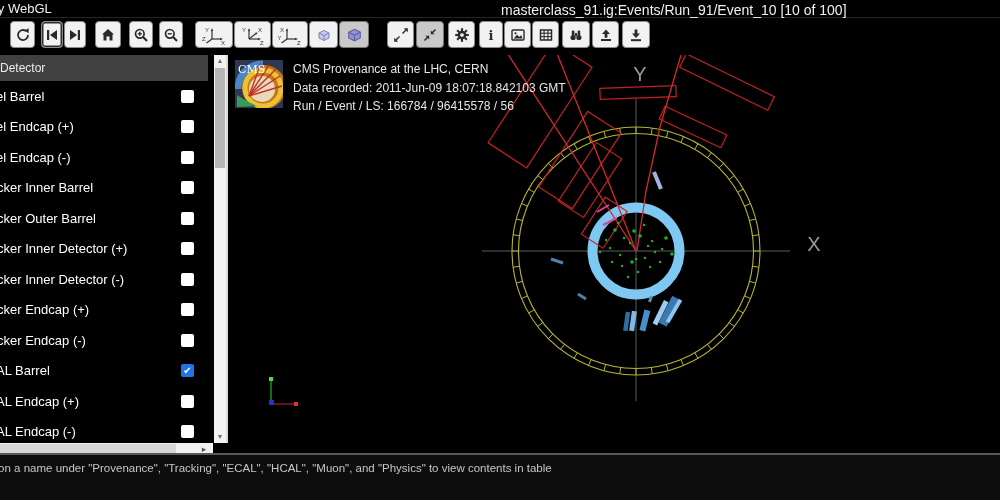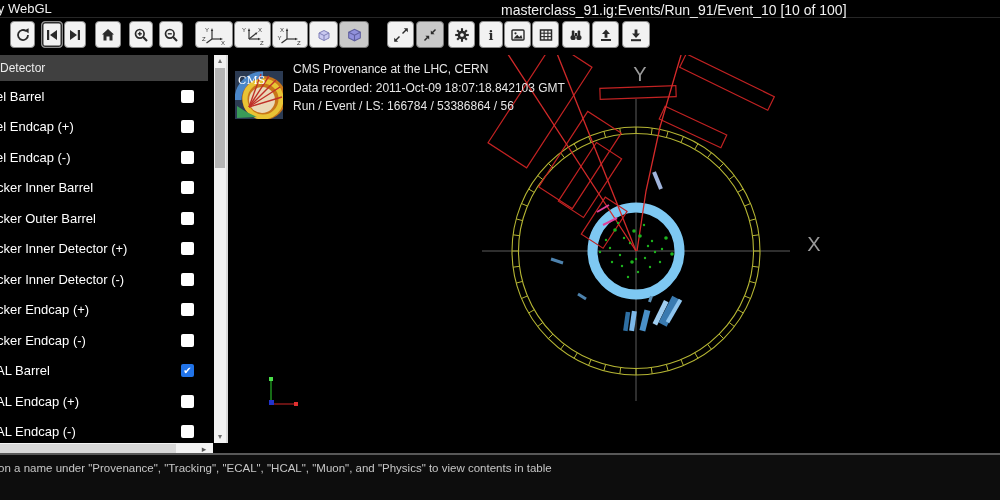--- a/index.html
+++ b/index.html
@@ -34,21 +34,21 @@
   .vscroll{position:absolute;left:214px;top:55px;width:12px;height:388px;background:#f2f2f2;border-right:2px solid #dadada;}
   .vs-btn{position:absolute;left:0;width:12px;height:12px;color:#6d6d6d;font-size:8px;line-height:12px;text-align:center;cursor:pointer;}
   .vs-thumb{position:absolute;left:1px;top:13px;width:10px;height:100px;background:#b5b5b5;cursor:pointer;}
   .hscroll{position:absolute;left:0;top:443px;width:213px;height:12px;background:#f2f2f2;}
   .hs-thumb{position:absolute;left:0;top:1px;width:176px;height:10px;background:#d7d7d7;cursor:pointer;}
   .hs-btn{position:absolute;right:3px;top:0;width:12px;height:12px;color:#555;font-size:9px;line-height:12px;text-align:center;cursor:pointer;}
 
   
   .canvas{position:absolute;left:228px;top:55px;width:772px;height:398px;background:#000;cursor:crosshair;}
   .canvas svg.scene{position:absolute;left:0;top:0;}
-  .cms-logo{position:absolute;left:7px;top:5px;width:48px;height:48px;z-index:2;margin-top:11px;}
+  .cms-logo{position:absolute;left:7px;top:5px;width:48px;height:48px;z-index:2;}
   .heading{position:absolute;left:65px;top:5px;z-index:2;color:#e6e6e6;font-size:12px;line-height:18.5px;white-space:nowrap;}
 
   
   .statusbar{position:absolute;left:0;top:453px;width:100%;height:47px;background:#0d0d0d;border-top:2px solid #585858;
              box-sizing:border-box;color:#c6c6c6;font-size:11.5px;}
   .statusbar span{display:inline-block;margin-left:-30px;margin-top:7px;white-space:nowrap;}
 </style>
 </head>
 <body>
 
@@ -466,22 +466,22 @@
             <line x1="14" y1="36" x2="47" y2="26"></line>
           <line x1="14" y1="36" x2="26" y2="3"></line>
         </g>
         <path d="M2 35 Q 12 42 22 46 L 2 47 Z" fill="#3a9a58"></path>
         <text x="3" y="13" font-size="11" font-family="'DejaVu Serif',serif" fill="#fff">CMS</text>
       </svg>
     </div>
 
     <div class="heading">
       <div>CMS Provenance at the LHC, CERN</div>
-      <div>Data recorded: 2011-Oct-09 18:07:18.842103 GMT</div>
-      <div>Run / Event / LS: 166784 / 53386864 / 56</div>
+      <div>Data recorded: 2011-Jun-09 18:07:18.842103 GMT</div>
+      <div>Run / Event / LS: 166784 / 96415578 / 56</div>
     </div>
   </div>
 
   <div class="statusbar">
     <span>Click on a name under "Provenance", "Tracking", "ECAL", "HCAL", "Muon", and "Physics" to view contents in table</span>
   </div>
 
 </div>
 
 </body></html>

